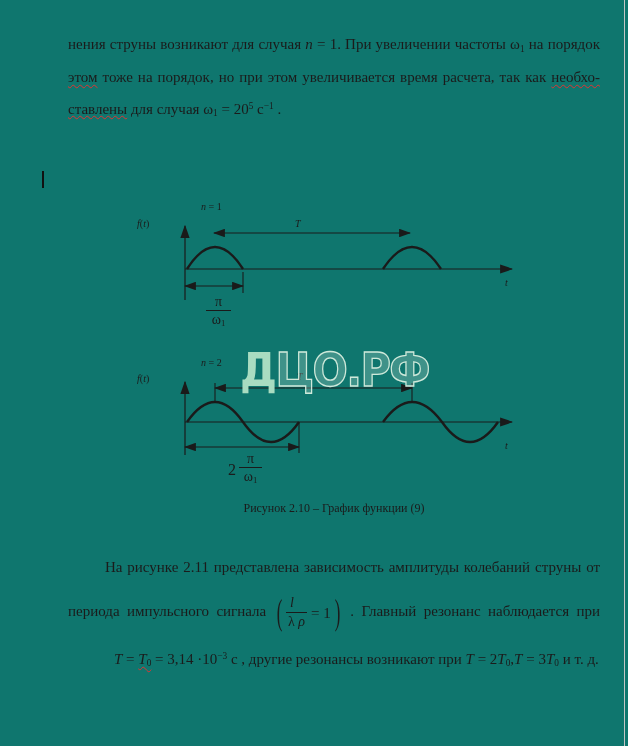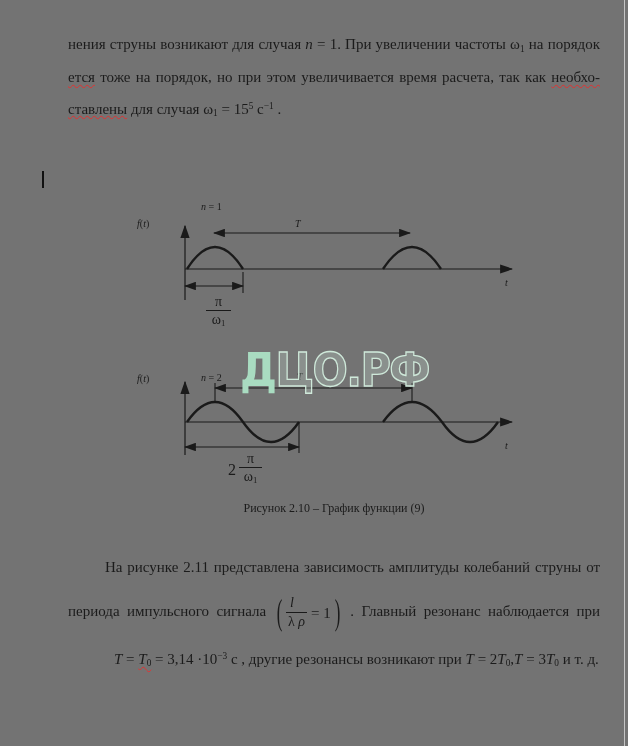--- a/index.html
+++ b/index.html
@@ -1,17 +1,17 @@
 <!DOCTYPE html>
 <html style="--ink: #1b1b1b; --squiggle-red: #e03231; --squiggle-blue: #2b4bd7; --page-edge: #c5c5c5; --wm-fill: #a9dcc1; --wm-outline: #cfe9da;"><head>
 <meta charset="utf-8">
 <style>
   html,body{margin:0;padding:0;background:#fff;}
   .page{
-    position:relative;width:628px;height:746px;background:#737373;overflow:hidden;
+    position:relative;width:628px;height:746px;background:#0f766e;overflow:hidden;
     font-family:"Liberation Serif","DejaVu Serif",serif;color:var(--ink,#1b1b1b);
   }
   .page-edge{position:absolute;top:0;width:1px;height:746px;background:var(--page-edge,#c5c5c5);}
   .caret{position:absolute;width:1.5px;height:17px;background:#111;}
   
   .textcol{position:absolute;left:68px;width:532px;font-size:15px;}
   .para1{top:30px;line-height:28.5px;}
   .tline{white-space:normal;}
   .jlast{text-align:justify;text-align-last:justify;}
   .i{font-style:italic;}
@@ -56,22 +56,22 @@
 </head>
 <body>
 
 <div class="page">
 
   <div class="page-edge" style="left:624px;"></div>
   <div class="caret" style="left:42px;top:171px;"></div>
 
   <div class="textcol para1">
     <div class="tline jlast"><span>нения струны возникают для случая </span><span class="i">n</span><span> = 1. При увеличении частоты </span><span>ω</span><span class="sub">1</span><span> на порядок</span></div>
-    <div class="tline jlast"><span class="wavy">ется</span><span> тоже на порядок, но при этом увеличивается время расчета, так как </span><span class="wavy">необхо-</span></div>
-    <div class="tline"><span class="wavy">ставлены</span><span> для случая </span><span>ω</span><span class="sub">1</span><span> = 15</span><span class="sup">5</span><span> с</span><span class="sup">−1</span><span> .</span></div>
+    <div class="tline jlast"><span class="wavy">этом</span><span> тоже на порядок, но при этом увеличивается время расчета, так как </span><span class="wavy">необхо-</span></div>
+    <div class="tline"><span class="wavy">ставлены</span><span> для случая </span><span>ω</span><span class="sub">1</span><span> = 20</span><span class="sup">5</span><span> с</span><span class="sup">−1</span><span> .</span></div>
   </div>
 
   <div class="fig" style="top:195px;height:140px;">
     <svg width="400" height="140" viewBox="0 0 400 140">
       <defs>
         <marker id="m1" viewBox="0 0 10 7" refX="9" refY="3.5" markerWidth="11" markerHeight="8" orient="auto-start-reverse">
             <path d="M0,0 L10,3.5 L0,7 z" fill="#1a1a1a"></path>
           </marker>
       </defs>
       <g stroke="#1a1a1a" fill="none">
@@ -110,21 +110,21 @@
         <line x1="60" y1="72" x2="387" y2="72" stroke-width="1.2" marker-end="url(#m2)"></line>
         <path d="M62 72 Q90 32 118 72 Q146 112 174 72" stroke-width="2.4"></path>
         <path d="M258 72 Q287 32 317 72 Q345 112 373 72" stroke-width="2.4"></path>
         <line x1="90" y1="38" x2="287" y2="38" stroke-width="1.1" marker-start="url(#m2)" marker-end="url(#m2)"></line>
         <line x1="90" y1="33" x2="90" y2="53" stroke-width="1.1"></line>
         <line x1="287" y1="33" x2="287" y2="53" stroke-width="1.1"></line>
         <line x1="60" y1="97" x2="174" y2="97" stroke-width="1.1" marker-start="url(#m2)" marker-end="url(#m2)"></line>
         <line x1="174" y1="72" x2="174" y2="103" stroke-width="1.1"></line>
       </g>
     </svg>
-    <div class="figlabel" style="left:76px;top:20px;"><span class="i">n</span><span> = 2</span></div>
+    <div class="figlabel" style="left:76px;top:5px;"><span class="i">n</span><span> = 2</span></div>
     <div class="figlabel" style="left:12px;top:21px;"><span class="i">f</span><span>(</span><span class="i">t</span><span>)</span></div>
     <div class="figlabel it" style="left:172px;top:19px;">T</div>
     <div class="figlabel it" style="left:380px;top:88px;">t</div>
     <div class="coef" style="left:103px;top:112px;">2</div>
     <div class="dfrac" style="left:114px;top:101px;width:23px;">
       <span class="fnum">π</span>
       <span class="fden"><span>ω</span><span class="sub">1</span></span>
     </div>
   </div>
 

